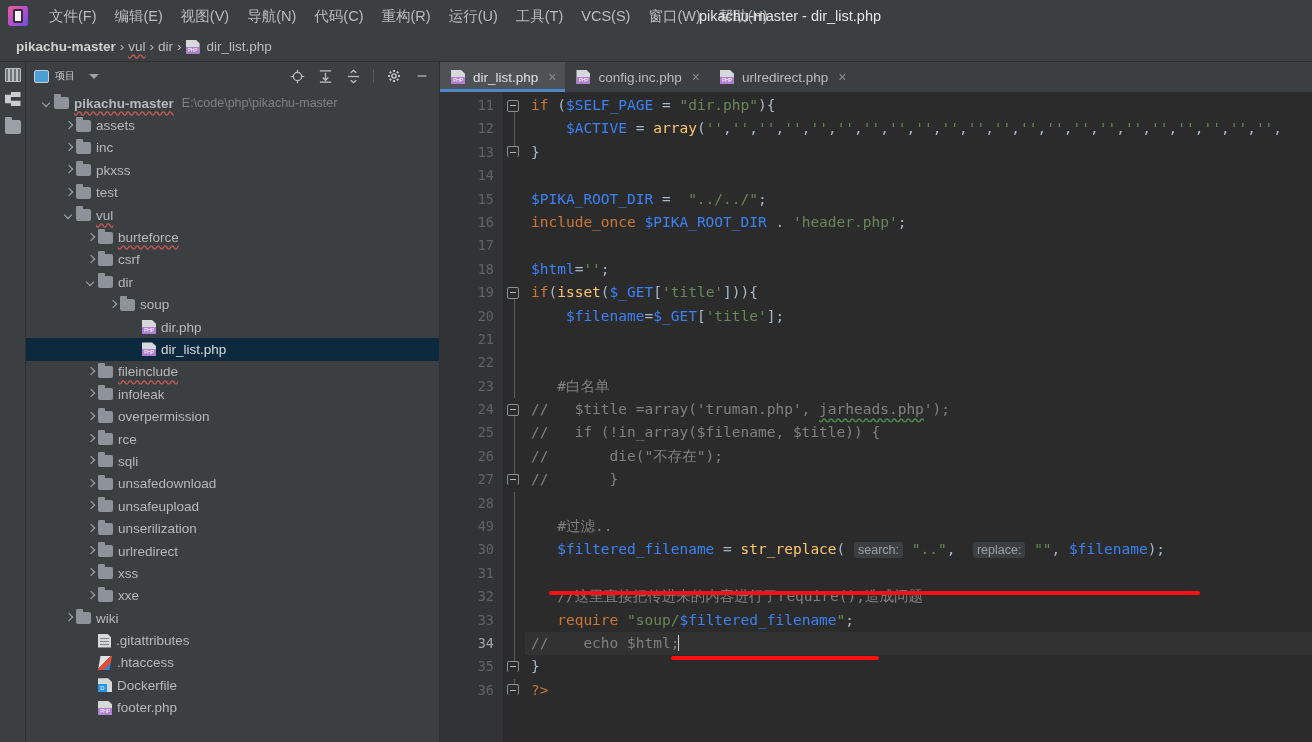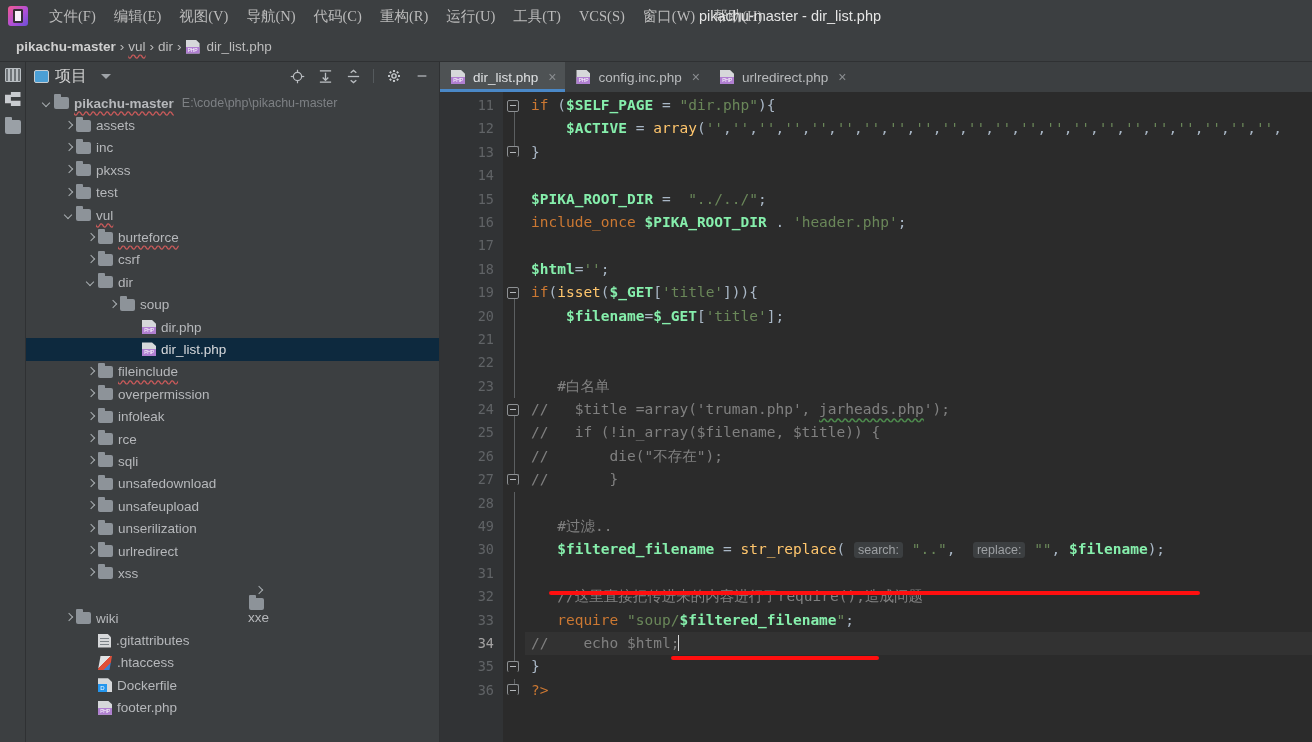--- a/index.html
+++ b/index.html
@@ -20,21 +20,21 @@
     width:20px; height:20px; border-radius:3px; margin-right:12px;
     background:linear-gradient(135deg,#f05a8f 0%,#b14fd8 55%,#6a4fd8 100%);
     position:relative; flex:none;
   }
   .app-logo:after{
     content:""; position:absolute; left:5px; top:3px; width:10px; height:14px;
     background:#ffffff; opacity:.92; border-radius:1px;
     box-shadow: inset 0 0 0 2px #2b2b2b;
   }
   .menu-item{
-    color:#bbbbbb; font-size:14.5px; padding:3px 9px; white-space:nowrap; cursor:default;font-family:Liberation Serif, serif;
+    color:#bbbbbb; font-size:14.5px; padding:3px 9px; white-space:nowrap; cursor:default;
   }
   .win-title{
     position:absolute; left:0; right:0; top:0; height:32px;
     display:flex; align-items:center; justify-content:center;
     color:#e5e5e5; font-size:14.5px; pointer-events:none;
     padding-left:240px;
     margin-left:28px;
   }
 
   
@@ -76,21 +76,21 @@
     width:414px; background:#3c3f41; display:flex; flex-direction:column;
     border-right:1px solid #2f3133;
   }
   .project-head{
     height:28px; display:flex; align-items:center; padding:0 6px 0 8px; gap:6px;
     background:#3c3f41;
   }
   .ph-ico{
     width:15px; height:13px; background:#4b9fd5; border:1.5px solid #c8cdd1; border-radius:2px; flex:none;
   }
-  .ph-title{ color:#cfcfcf; font-size:16px; }
+  .ph-title{ color:#cfcfcf; font-size:10px; }
   .caret-down{
     width:0;height:0;border-left:5px solid transparent;border-right:5px solid transparent;
     border-top:5px solid #9fa4a8; margin-left:8px;
   }
   .ph-spacer{ flex:1; }
   .ph-btn{ width:22px; height:22px; display:flex; align-items:center; justify-content:center; }
   .ph-sep{ width:1px; height:14px; background:#555a5d; margin:0 3px; }
 
   .tree{ flex:1; overflow:hidden; padding-top:2px; position:relative; }
   .trow{
@@ -205,21 +205,21 @@
     flex:1; padding-top:2px; position:relative; overflow:hidden;
     font-family:"DejaVu Sans Mono", monospace; font-size:14.5px;
   }
   .cline{
     height:23.4px; line-height:23.4px; white-space:pre; padding-left:6px;
     position:relative;
   }
   .cline.cur{ background:#323232; }
   .kw{ color:#cc7832; }
   .fn{ color:#ffc66d; }
-  .var{ color:#86efac;font-weight:bold; }
+  .var{ color:#3b82f6; }
   .str{ color:#6a8759; }
   .com{ color:#808080; }
   .plain{ color:#a9b7c6; }
   .hint{
     background:#3c3f41; color:#9da0a3; border-radius:3px; padding:1px 4px;
     font-size:12.5px; font-family:"Liberation Sans",sans-serif;
   }
   .sq{ text-decoration: underline; text-decoration-style: wavy; text-decoration-color:#4d8a4d; text-underline-offset:3px; }
   .caret{
     display:inline-block; width:1px; height:16px; background:#d4d4d4;
@@ -397,30 +397,30 @@
             <span class="tname">dir_list.php</span>
           </div>
           <div class="trow" style="padding-left: 58px;">
             <span class="arrow closed"></span>
             <span class="fold"></span>
             <span class="tname wavy">fileinclude</span>
           </div>
           <div class="trow" style="padding-left: 58px;">
             <span class="arrow closed"></span>
             <span class="fold"></span>
+            <span class="tname">infoleak</span>
+          </div>
+          <div class="trow" style="padding-left: 58px;">
+            <span class="arrow closed"></span>
+            <span class="fold"></span>
             <span class="tname">overpermission</span>
           </div>
           <div class="trow" style="padding-left: 58px;">
             <span class="arrow closed"></span>
             <span class="fold"></span>
-            <span class="tname">infoleak</span>
-          </div>
-          <div class="trow" style="padding-left: 58px;">
-            <span class="arrow closed"></span>
-            <span class="fold"></span>
             <span class="tname">rce</span>
           </div>
           <div class="trow" style="padding-left: 58px;">
             <span class="arrow closed"></span>
             <span class="fold"></span>
             <span class="tname">sqli</span>
           </div>
           <div class="trow" style="padding-left: 58px;">
             <span class="arrow closed"></span>
             <span class="fold"></span>
@@ -439,21 +439,21 @@
           <div class="trow" style="padding-left: 58px;">
             <span class="arrow closed"></span>
             <span class="fold"></span>
             <span class="tname">urlredirect</span>
           </div>
           <div class="trow" style="padding-left: 58px;">
             <span class="arrow closed"></span>
             <span class="fold"></span>
             <span class="tname">xss</span>
           </div>
-          <div class="trow" style="padding-left: 58px; flex-direction: column;">
+          <div class="trow" style="padding-left: 58px;">
             <span class="arrow closed"></span>
             <span class="fold"></span>
             <span class="tname">xxe</span>
           </div>
           <div class="trow" style="padding-left: 36px;">
             <span class="arrow closed"></span>
             <span class="fold"></span>
             <span class="tname">wiki</span>
           </div>
           <div class="trow" style="padding-left: 58px;">

